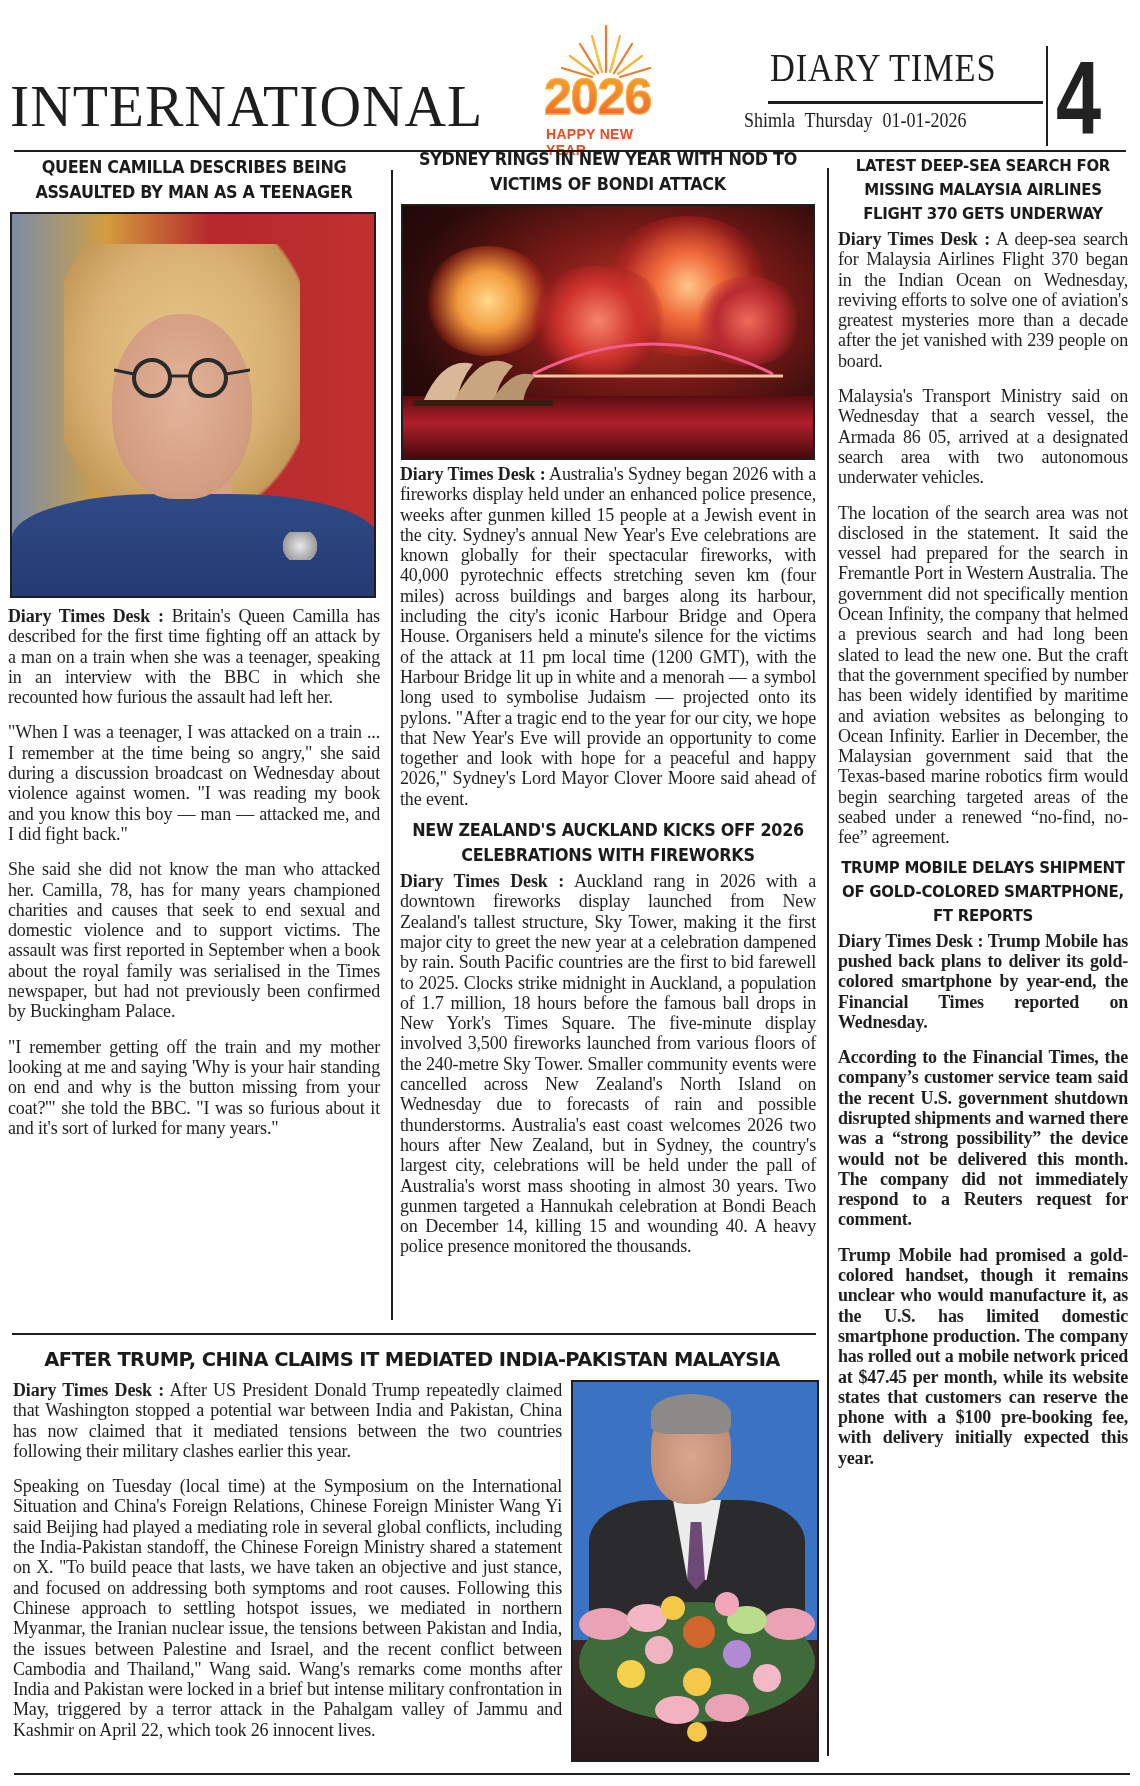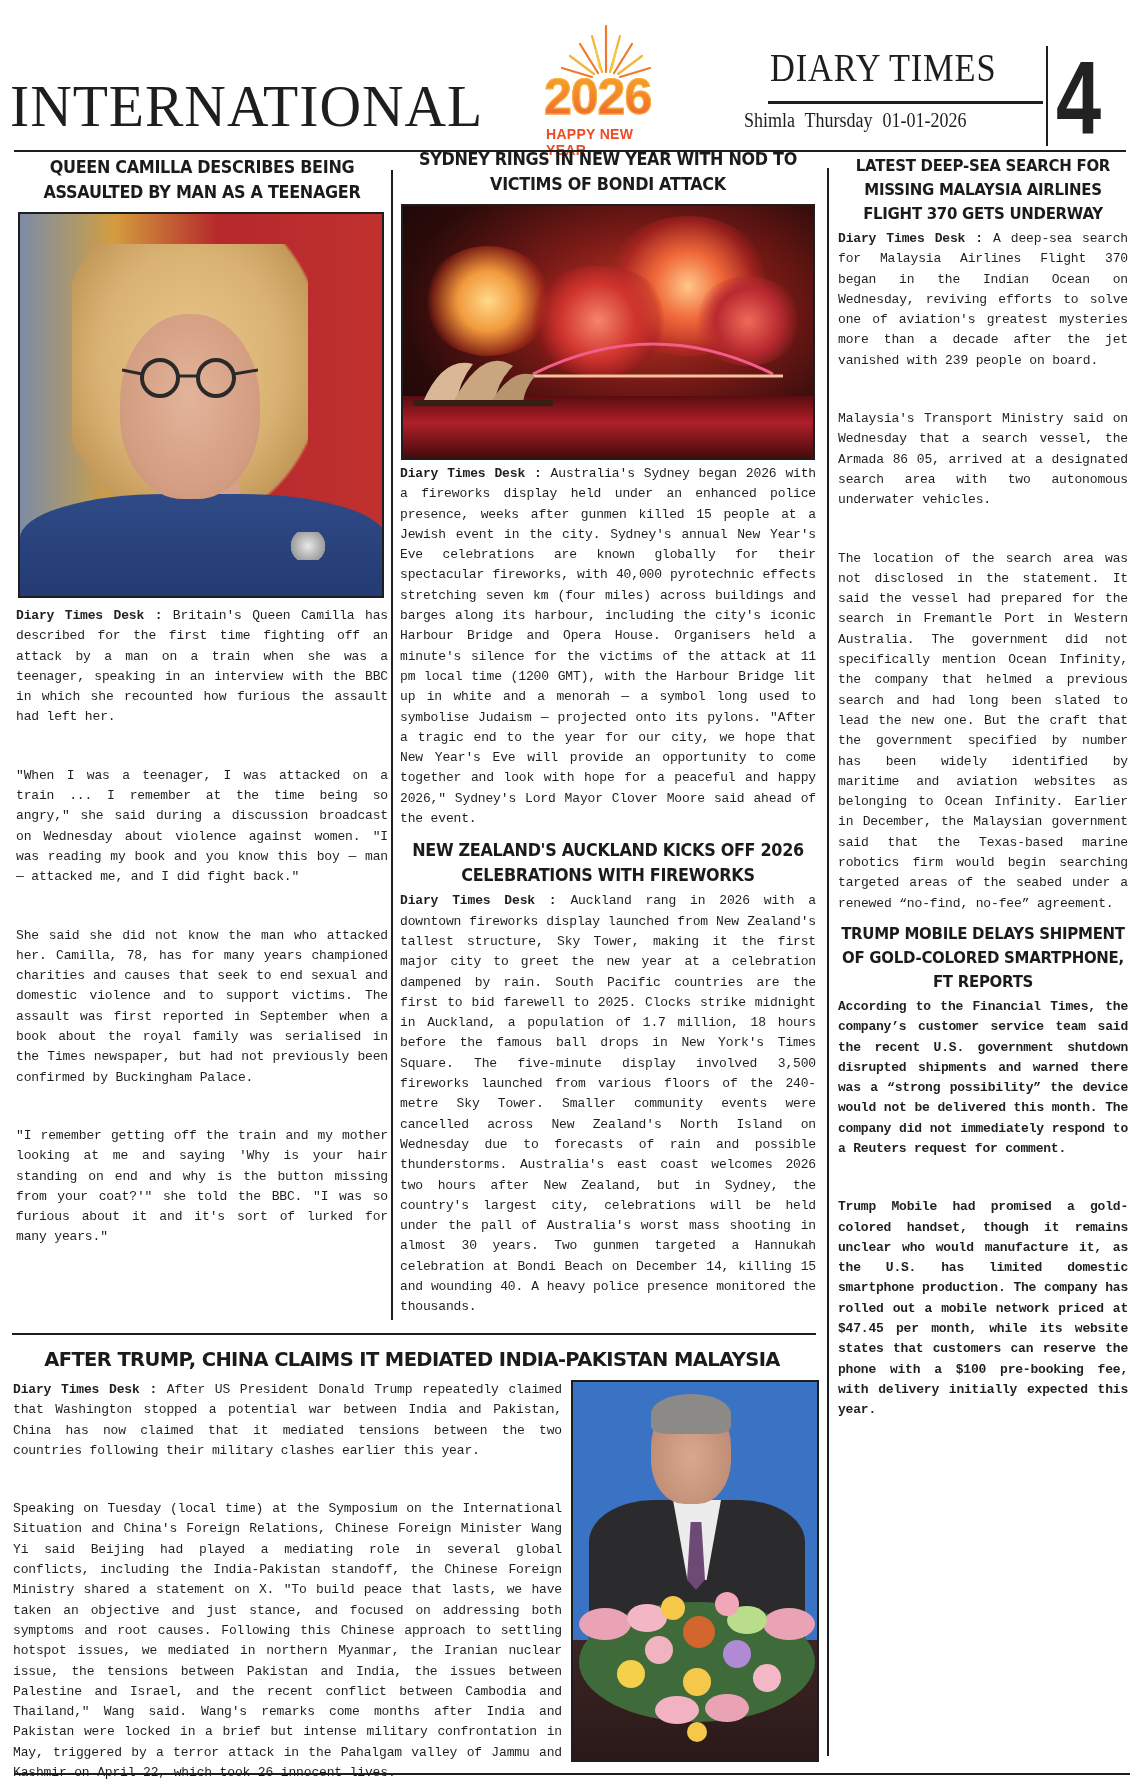--- a/index.html
+++ b/index.html
@@ -37,39 +37,39 @@
   }
   .masthead-divider { position: absolute; left: 1046px; top: 46px; width: 2px; height: 100px; background: #1e1e1e; }
   .page-number {
     position: absolute; left: 1056px; top: 46px; font-family: "Liberation Sans", sans-serif;
     font-weight: bold; font-size: 104px; line-height: 1; color: #222; transform: scaleX(0.78); transform-origin: left top;
   }
   .top-rule { position: absolute; left: 14px; top: 150px; width: 1112px; height: 2px; background: #1e1e1e; }
 
   
   .col { position: absolute; }
-  .col-left { left: 16px; top: 156px; width: 372px; }
+  .col-left { left: 8px; top: 156px; width: 372px; }
   .col-mid { left: 400px; top: 148px; width: 416px; }
   .col-right { left: 838px; top: 156px; width: 290px; }
 
   .vline { position: absolute; width: 2px; background: #1e1e1e; }
   .vline-1 { left: 391px; top: 170px; height: 1150px; }
   .vline-2 { left: 827px; top: 168px; height: 1588px; }
 
   .headline {
     font-family: "DejaVu Sans", sans-serif; font-weight: bold; text-align: center;
     font-size: 16px; line-height: 24px; color: #1b1b1b; letter-spacing: -0.3px;
     transform: scaleY(1.05);
   }
   .body {
-    font-family: Liberation Mono, monospace; font-size: 13px; line-height: 20.3px;
+    font-family: Liberation Serif, serif; font-size: 18px; line-height: 20.3px;
     text-align: justify; color: #1f1f1f; letter-spacing: -0.15px;
   }
   .body p { margin: 0; }
-  .body p + p { margin-top: 38px; }
+  .body p + p { margin-top: 15px; }
   .body p.tight + p { margin-top: 0; }
   .desk { font-weight: bold; }
   .body.bold { font-weight: bold; letter-spacing: -0.2px; }
 
   .photo { border: 2px solid #1e1e1e; position: relative; overflow: hidden; }
 
   
   .photo-camilla { width: 366px; height: 386px; margin: 8px 0 8px 2px;
     background: linear-gradient(90deg, #7d8ca6 0%, #b59a63 18%, #d49c3e 26%, #b5282c 55%, #c0312f 100%); }
   .photo-camilla .hair { position: absolute; left: 52px; top: 30px; width: 236px; height: 260px;
@@ -210,20 +210,21 @@
   <h2 class="headline" style="font-size:15px;line-height:23px;margin-bottom:4px;">LATEST DEEP-SEA SEARCH FOR MISSING MALAYSIA AIRLINES FLIGHT 370 GETS UNDERWAY</h2>
   <div class="body">
     <p><span class="desk">Diary Times Desk :</span><span> A deep-sea search for Malaysia Airlines Flight 370 began in the Indian Ocean on Wednesday, reviving efforts to solve one of aviation's greatest mysteries more than a decade after the jet vanished with 239 people on board.</span></p>
     <p>Malaysia's Transport Ministry said on Wednesday that a search vessel, the Armada 86 05, arrived at a designated search area with two autonomous underwater vehicles.</p>
     <p>The location of the search area was not disclosed in the statement. It said the vessel had prepared for the search in Fremantle Port in Western Australia. The government did not specifically mention Ocean Infinity, the company that helmed a previous search and had long been slated to lead the new one. But the craft that the government specified by number has been widely identified by maritime and aviation websites as belonging to Ocean Infinity. Earlier in December, the Malaysian government said that the Texas-based marine robotics firm would begin searching targeted areas of the seabed under a renewed “no-find, no-fee” agreement.</p>
   </div>
 
   <div style="margin-top:10px;">
     <h2 class="headline" style="font-size:15px;line-height:23px;margin-bottom:4px;">TRUMP MOBILE DELAYS SHIPMENT OF GOLD-COLORED SMARTPHONE, FT REPORTS</h2>
     <div class="body bold">
+      <p><span>Diary Times Desk :</span><span> Trump Mobile has pushed back plans to deliver its gold-colored smartphone by year-end, the Financial Times reported on Wednesday.</span></p>
       <p>According to the Financial Times, the company’s customer service team said the recent U.S. government shutdown disrupted shipments and warned there was a “strong possibility” the device would not be delivered this month. The company did not immediately respond to a Reuters request for comment.</p>
       <p>Trump Mobile had promised a gold-colored handset, though it remains unclear who would manufacture it, as the U.S. has limited domestic smartphone production. The company has rolled out a mobile network priced at $47.45 per month, while its website states that customers can reserve the phone with a $100 pre-booking fee, with delivery initially expected this year.</p>
     </div>
   </div>
 </div>
 
 <div class="rule-h rule-mid"></div>
 <h2 class="china-headline">AFTER TRUMP, CHINA CLAIMS IT MEDIATED INDIA-PAKISTAN MALAYSIA</h2>
 <div class="china-body body">
   <p><span class="desk">Diary Times Desk :</span><span> After US President Donald Trump repeatedly claimed that Washington stopped a potential war between India and Pakistan, China has now claimed that it mediated tensions between the two countries following their military clashes earlier this year.</span></p>

